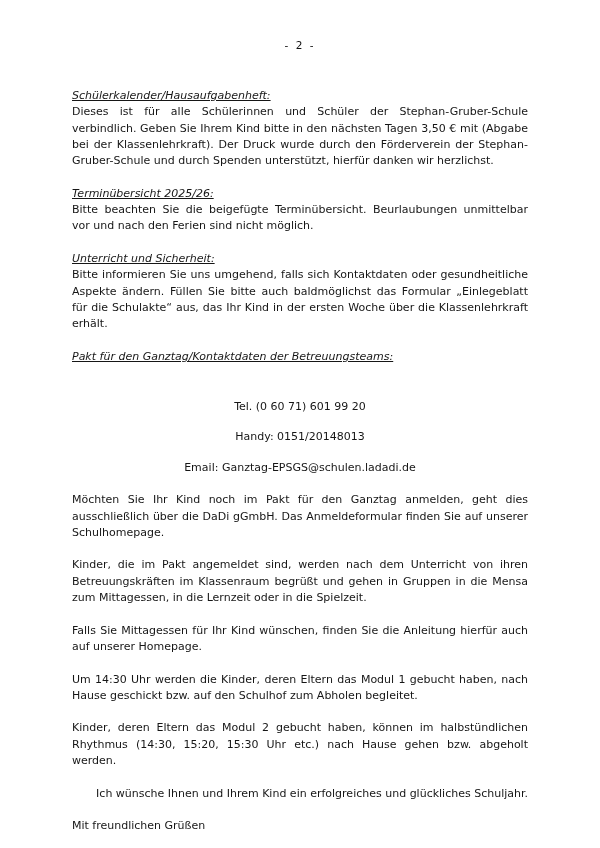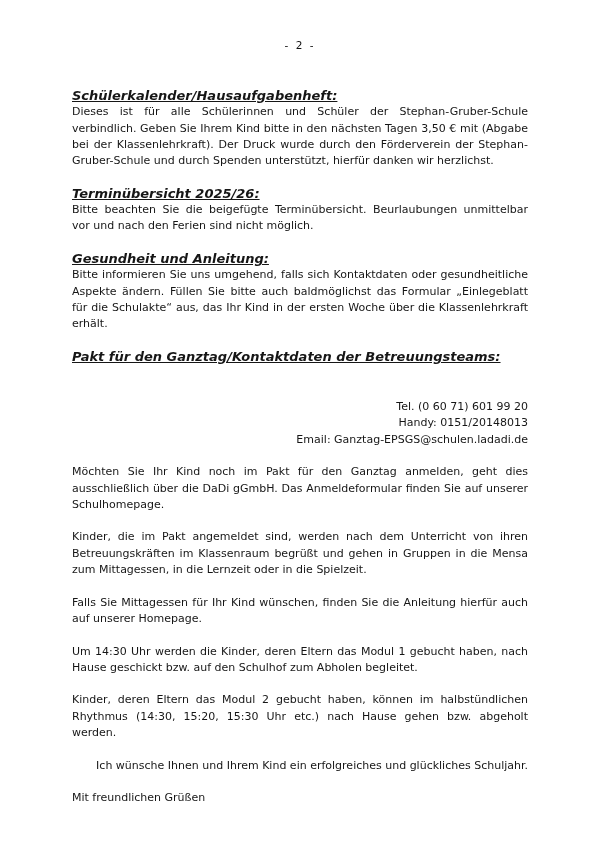--- a/index.html
+++ b/index.html
@@ -19,34 +19,34 @@
   }
   .page-number {
     text-align: center;
     font-size: 10.5px;
     letter-spacing: 2px;
     line-height: 14px;
     margin: 0 0 36px 0;
     color: #111111;
   }
   .sec-heading {
-    font-size: 13px;
-    font-weight: 700;
+    font-size: 11px;
+    font-weight: 400;
     font-style: italic;
     text-decoration: underline;
     margin: 0;
   }
   .sec-heading.spaced-after { margin-bottom: 34px; }
   .para {
     margin: 0 0 16.3px 0;
     text-align: justify;
   }
   .para.no-justify { text-align: right; }
   .contact-block { margin: 0 0 16.3px 0; }
-  .contact-line { margin: 0; text-align: right; }
+  .contact-line { margin: 14px; text-align: center; }
   .closing { margin: 0 0 10px 0; text-align: left; }
   .signature-block { margin-top: 48px; }
   .sig-line { margin: 0; text-align: left; }
 </style>
 </head>
 <body>
 
 <div class="page">
 
   <p class="page-number">- 2 -</p>
@@ -55,21 +55,21 @@
     <p class="sec-heading">Schülerkalender/Hausaufgabenheft:</p>
     <p class="para">Dieses ist für alle Schülerinnen und Schüler der Stephan-Gruber-Schule verbindlich. Geben Sie Ihrem Kind bitte in den nächsten Tagen 3,50 € mit (Abgabe bei der Klassenlehrkraft). Der Druck wurde durch den Förderverein der Stephan-Gruber-Schule und durch Spenden unterstützt, hierfür danken wir herzlichst.</p>
   </div>
 
   <div class="section">
     <p class="sec-heading">Terminübersicht 2025/26:</p>
     <p class="para">Bitte beachten Sie die beigefügte Terminübersicht. Beurlaubungen unmittelbar vor und nach den Ferien sind nicht möglich.</p>
   </div>
 
   <div class="section">
-    <p class="sec-heading">Gesundheit und Anleitung:</p>
+    <p class="sec-heading">Unterricht und Sicherheit:</p>
     <p class="para">Bitte informieren Sie uns umgehend, falls sich Kontaktdaten oder gesundheitliche Aspekte ändern. Füllen Sie bitte auch baldmöglichst das Formular „Einlegeblatt für die Schulakte“ aus, das Ihr Kind in der ersten Woche über die Klassenlehrkraft erhält.</p>
   </div>
 
   <div class="section">
     <p class="sec-heading spaced-after">Pakt für den Ganztag/Kontaktdaten der Betreuungsteams:</p>
     <div class="contact-block">
       <p class="contact-line">Tel. (0 60 71) 601 99 20</p>
       <p class="contact-line">Handy: 0151/20148013</p>
       <p class="contact-line">Email: Ganztag-EPSGS@schulen.ladadi.de</p>
     </div>

